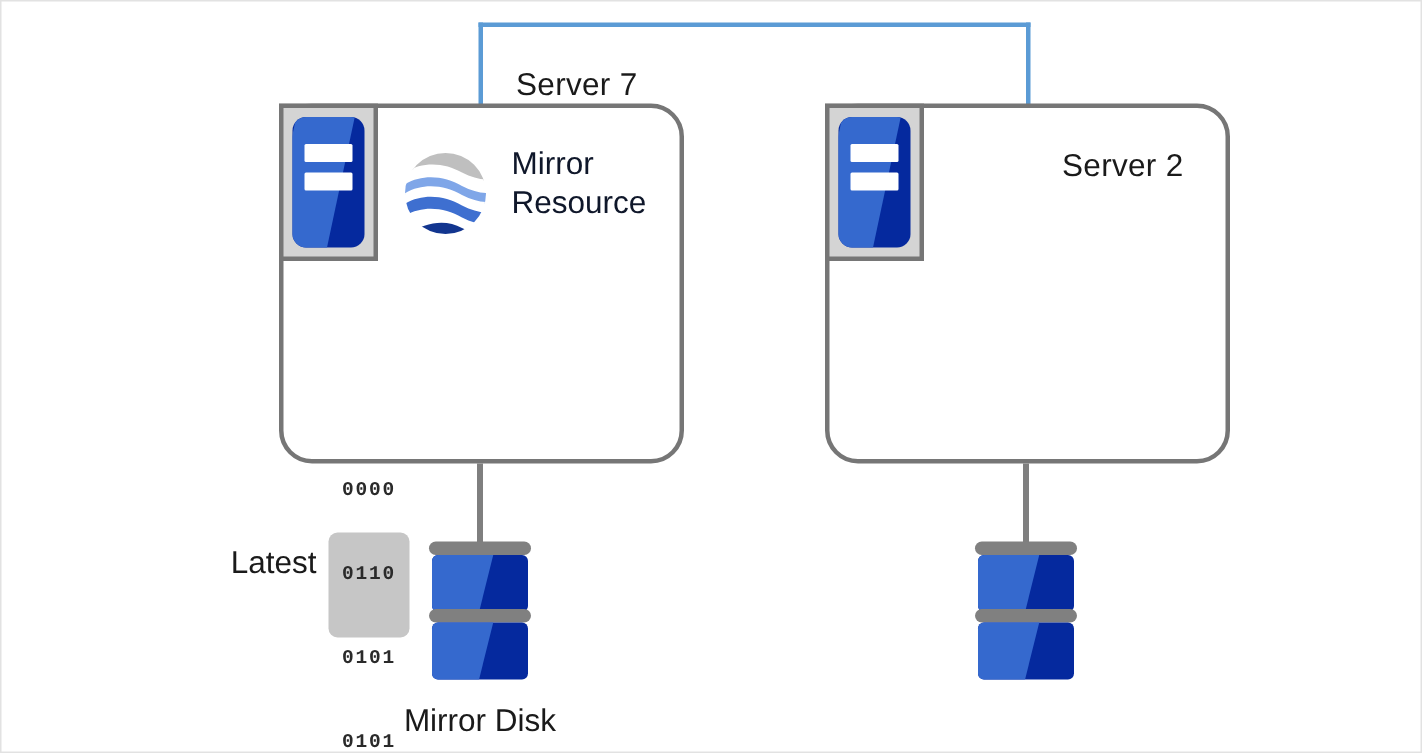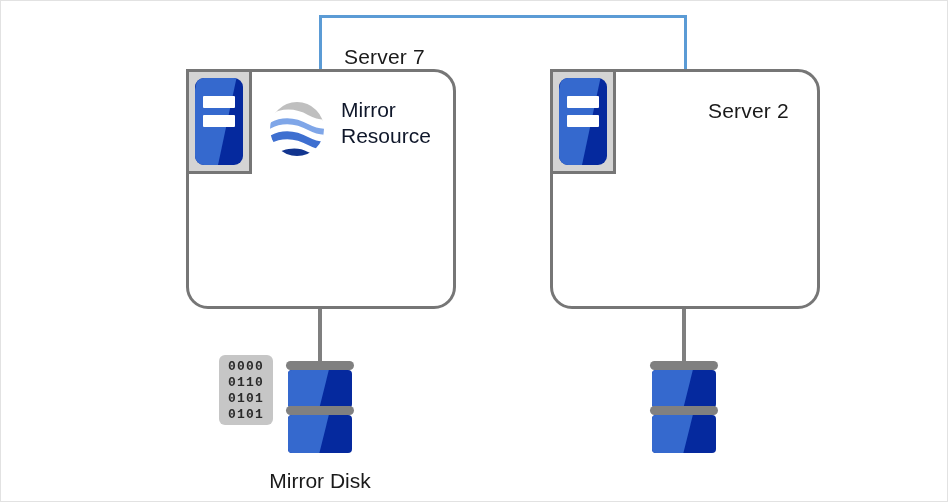--- a/index.html
+++ b/index.html
@@ -155,20 +155,21 @@
     justify-content: center;
     gap: 1px;
   }
   #binary-chip .brow {
     font-family: "Liberation Mono", monospace;
     font-size: 13px;
     font-weight: bold;
     color: #2a2a2a;
     letter-spacing: 1.2px;
     line-height: 15px;
+    margin-top: 40px;
   }
 
   
   #latest-data {
     position: absolute;
     left: 128px;
     top: 362px;
     width: 82px;
     text-align: right;
     font-size: 21px;
@@ -257,20 +258,21 @@
   </div>
 
   <div id="binary-chip">
     <div class="brow">0000</div>
     <div class="brow">0110</div>
     <div class="brow">0101</div>
     <div class="brow">0101</div>
   </div>
 
   <div id="latest-data">
+    <div>Latest</div>
   </div>
 
   <div id="mirror-disk-caption">Mirror Disk</div>
 
   <div class="disk-stack" id="disk2">
     <div class="disk-platter p1"></div>
     <div class="disk-block b1">
       <div class="lit"></div>
     </div>
     <div class="disk-platter p2"></div>

